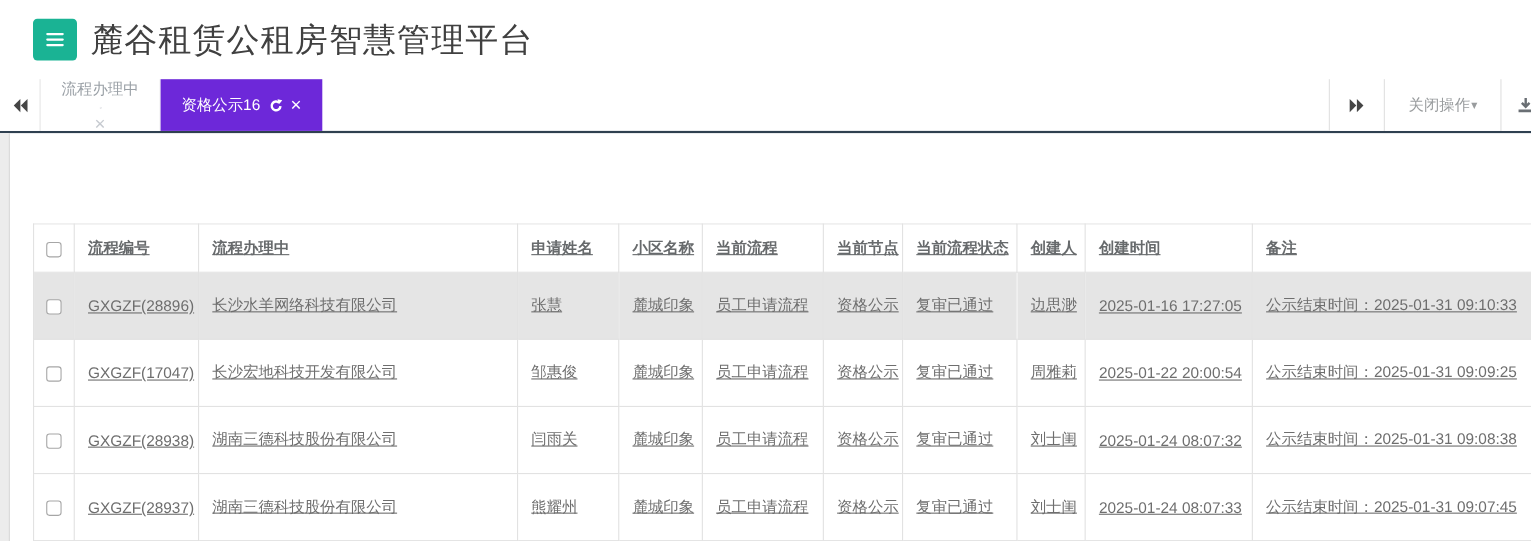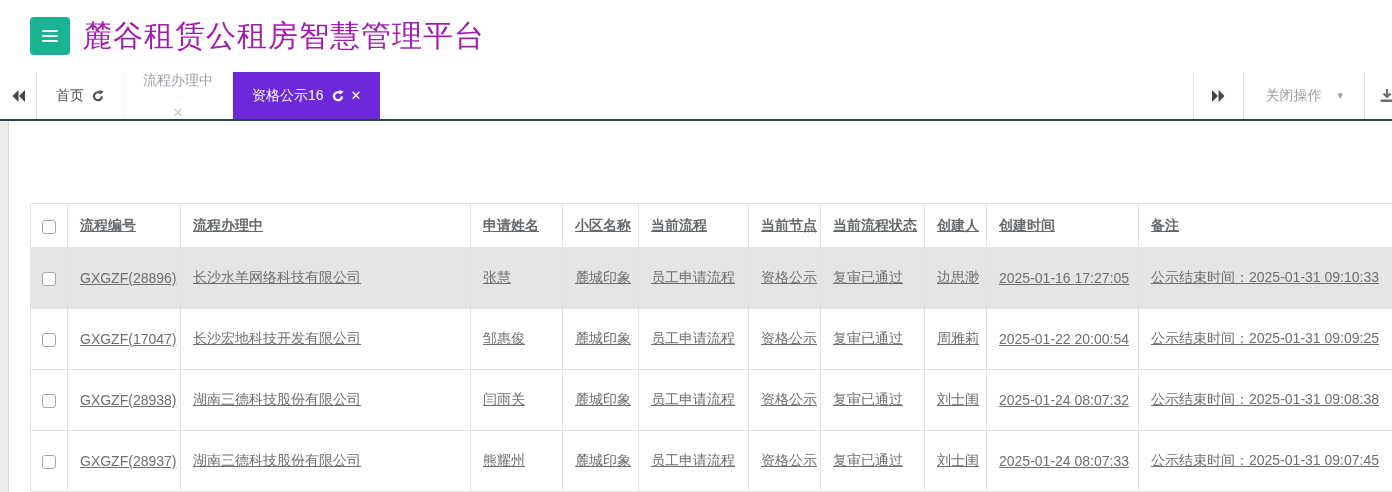--- a/index.html
+++ b/index.html
@@ -5,41 +5,41 @@
   * { margin:0; padding:0; box-sizing:border-box; }
   html,body { width:1392px; height:492px; overflow:hidden; background:#fff;
     font-family:"Liberation Sans","DejaVu Sans",sans-serif; }
 
   
   .topbar { position:absolute; left:0; top:0; width:1392px; height:72px; background:#fff;
     display:flex; align-items:center; padding-left:30px; }
   .menu-btn { width:40px; height:38px; border:none; border-radius:4px; background:#1ab394;
     display:flex; flex-direction:column; align-items:center; justify-content:center; gap:3px; cursor:pointer; }
   .menu-btn i { display:block; width:16px; height:2px; background:#fff; border-radius:1px; }
-  .page-title { margin-left:12px; font-size:30px; font-weight:400; color:#a21caf; letter-spacing:1px; }
+  .page-title { margin-left:12px; font-size:30px; font-weight:400; color:#404040; letter-spacing:1px; }
 
   
   .tabbar { position:absolute; left:0; top:72px; width:1392px; height:49px; background:#fff;
     border-bottom:2px solid #2f4050; display:flex; align-items:stretch; }
   .tab-nav-btn { width:37px; display:flex; align-items:center; justify-content:center;
     border-right:1px solid #e0e0e0; color:#454545; cursor:pointer; background:#fff; border-top:none; border-bottom:none; border-left:none; }
   .tab { display:flex; align-items:center; gap:7px; padding:0 19px; font-size:14px; color:#555;
     cursor:pointer; border-right:1px solid #f0f0f0; background:#fff; white-space:nowrap; }
   .tab .rfi { width:13px; height:13px; }
   .tab .x { font-size:13px; font-weight:700; color:#c6cad0; line-height:1; cursor:pointer; }
   .tab.dim { color:#9aa0a6;flex-direction:column; }
   .tab.dim .rfi { color:#c6cad0; }
   .tab.active { background:#6d28d9; color:#fff; border-right:none; }
   .tab.active .rfi { color:#fff; }
   .tab.active .x { color:#fff; }
   .tab-spacer { flex:1; }
   .right-btn { display:flex; align-items:center; justify-content:center; background:#fff; border:none;
     border-left:1px solid #e0e0e0; cursor:pointer; color:#8a8f94; }
   .fwd-btn { width:50px; color:#454545; }
-  .close-actions { padding:0 21px; font-size:14px; color:#999c9e; gap:16px; }
+  .close-actions { padding:0 21px; font-size:14px; color:#999c9e; gap:1px; }
   .caret { font-size:11px; color:#999c9e; }
   .dl-btn { width:44px; margin-right:-16px; color:#6a6f74; }
 
   
   .left-strip { position:absolute; left:0; top:121px; width:9px; height:371px;
     background:#ececec; border-right:1px solid #d9d9d9; }
 
   .table-wrap { position:absolute; left:30px; top:203px; width:1362px; height:289px; overflow:hidden; }
   table { border-collapse:collapse; table-layout:fixed; width:1468px; background:#fff; }
   th, td { border:1px solid #e2e2e2; font-size:14px; text-align:left; padding:4px 12px;
@@ -91,26 +91,20 @@
   <div class="page-title">麓谷租赁公租房智慧管理平台</div>
 </div>
 
 <div class="tabbar">
   <button class="tab-nav-btn">
     <svg class="rfi" width="15" height="14" viewBox="0 0 15 14" fill="currentColor">
         <use href="#dbl-left"></use>
       </svg>
   </button>
 
-  <div class="tab">
-    <span>首页</span>
-    <svg class="rfi" viewBox="0 0 14 14">
-        <use href="#refresh"></use>
-      </svg>
-  </div>
 
   <div class="tab dim">
     <span>流程办理中</span>
     <svg class="rfi" viewBox="0 0 14 14">
         <use href="#refresh"></use>
       </svg>
     <span class="x">✕</span>
   </div>
 
   <div class="tab active">

